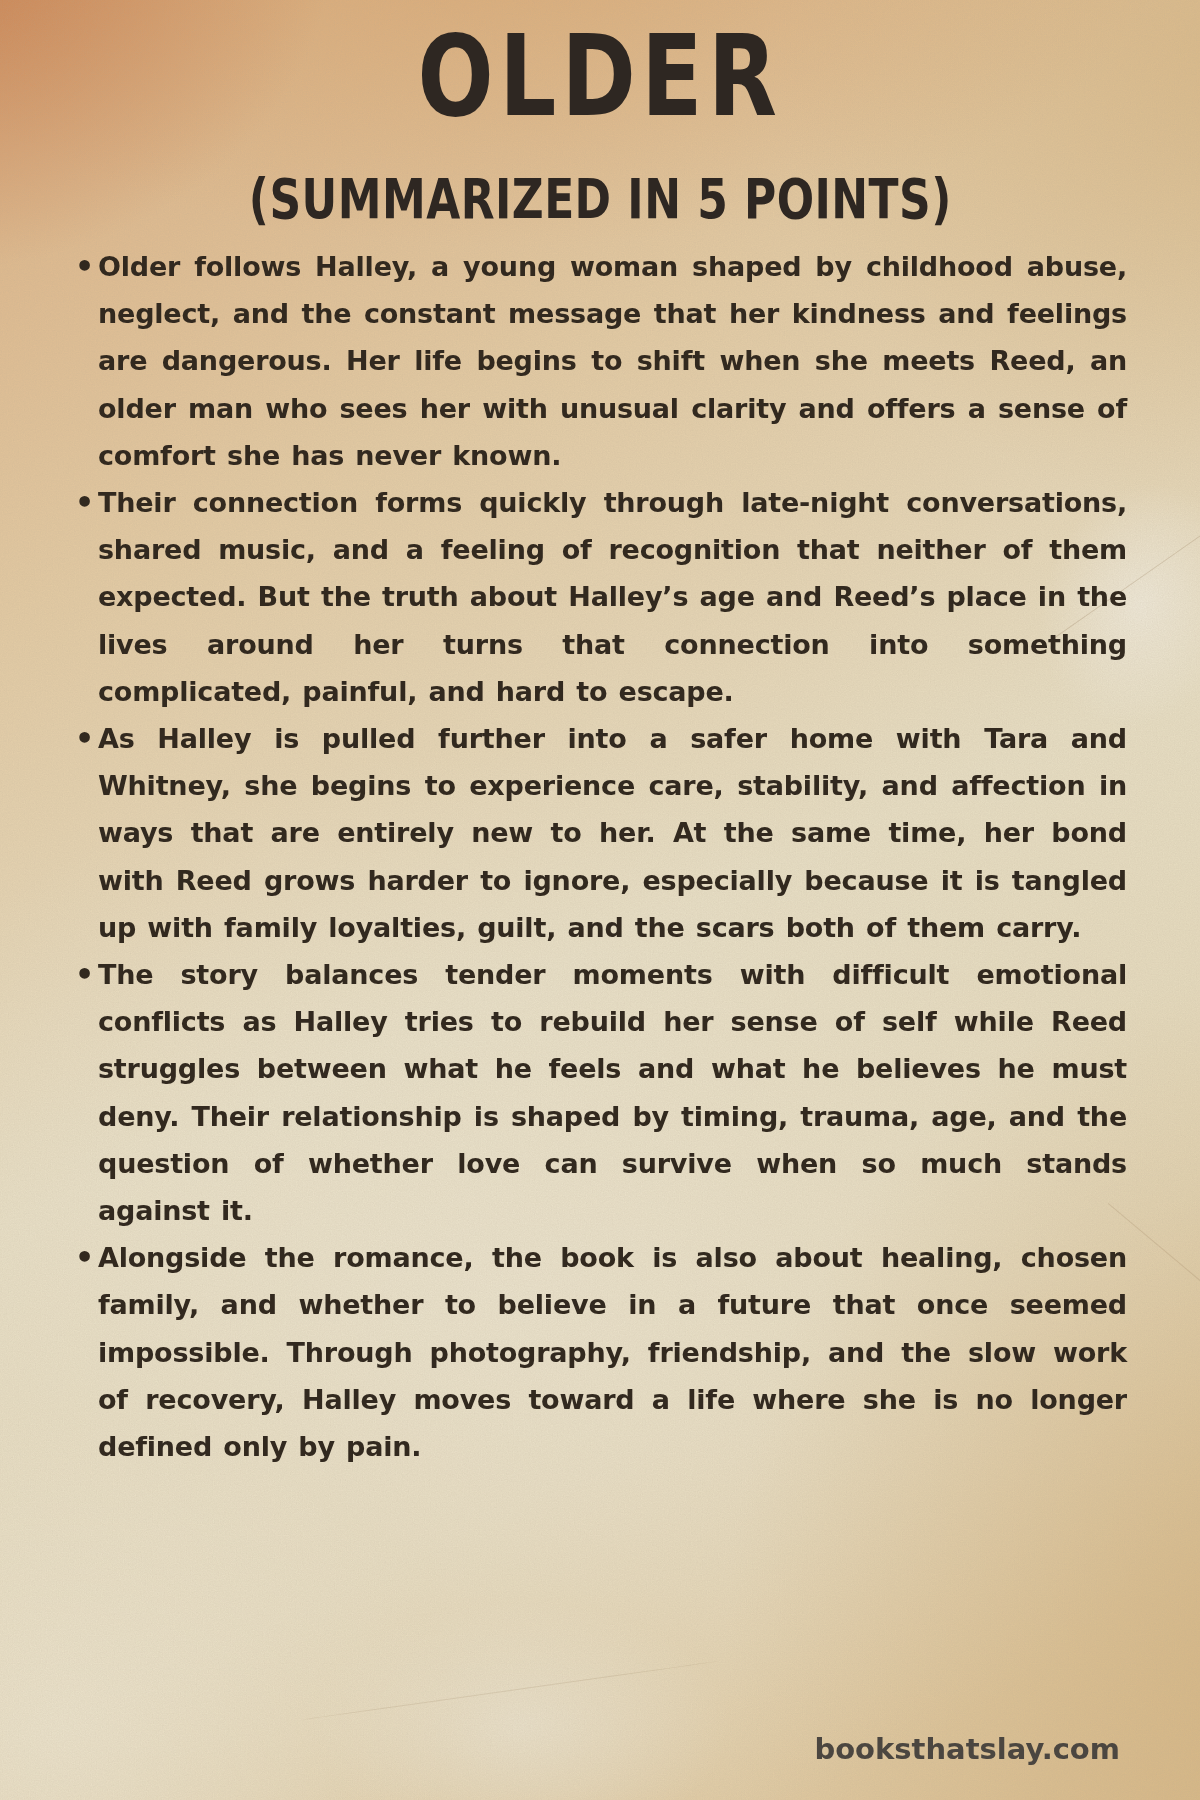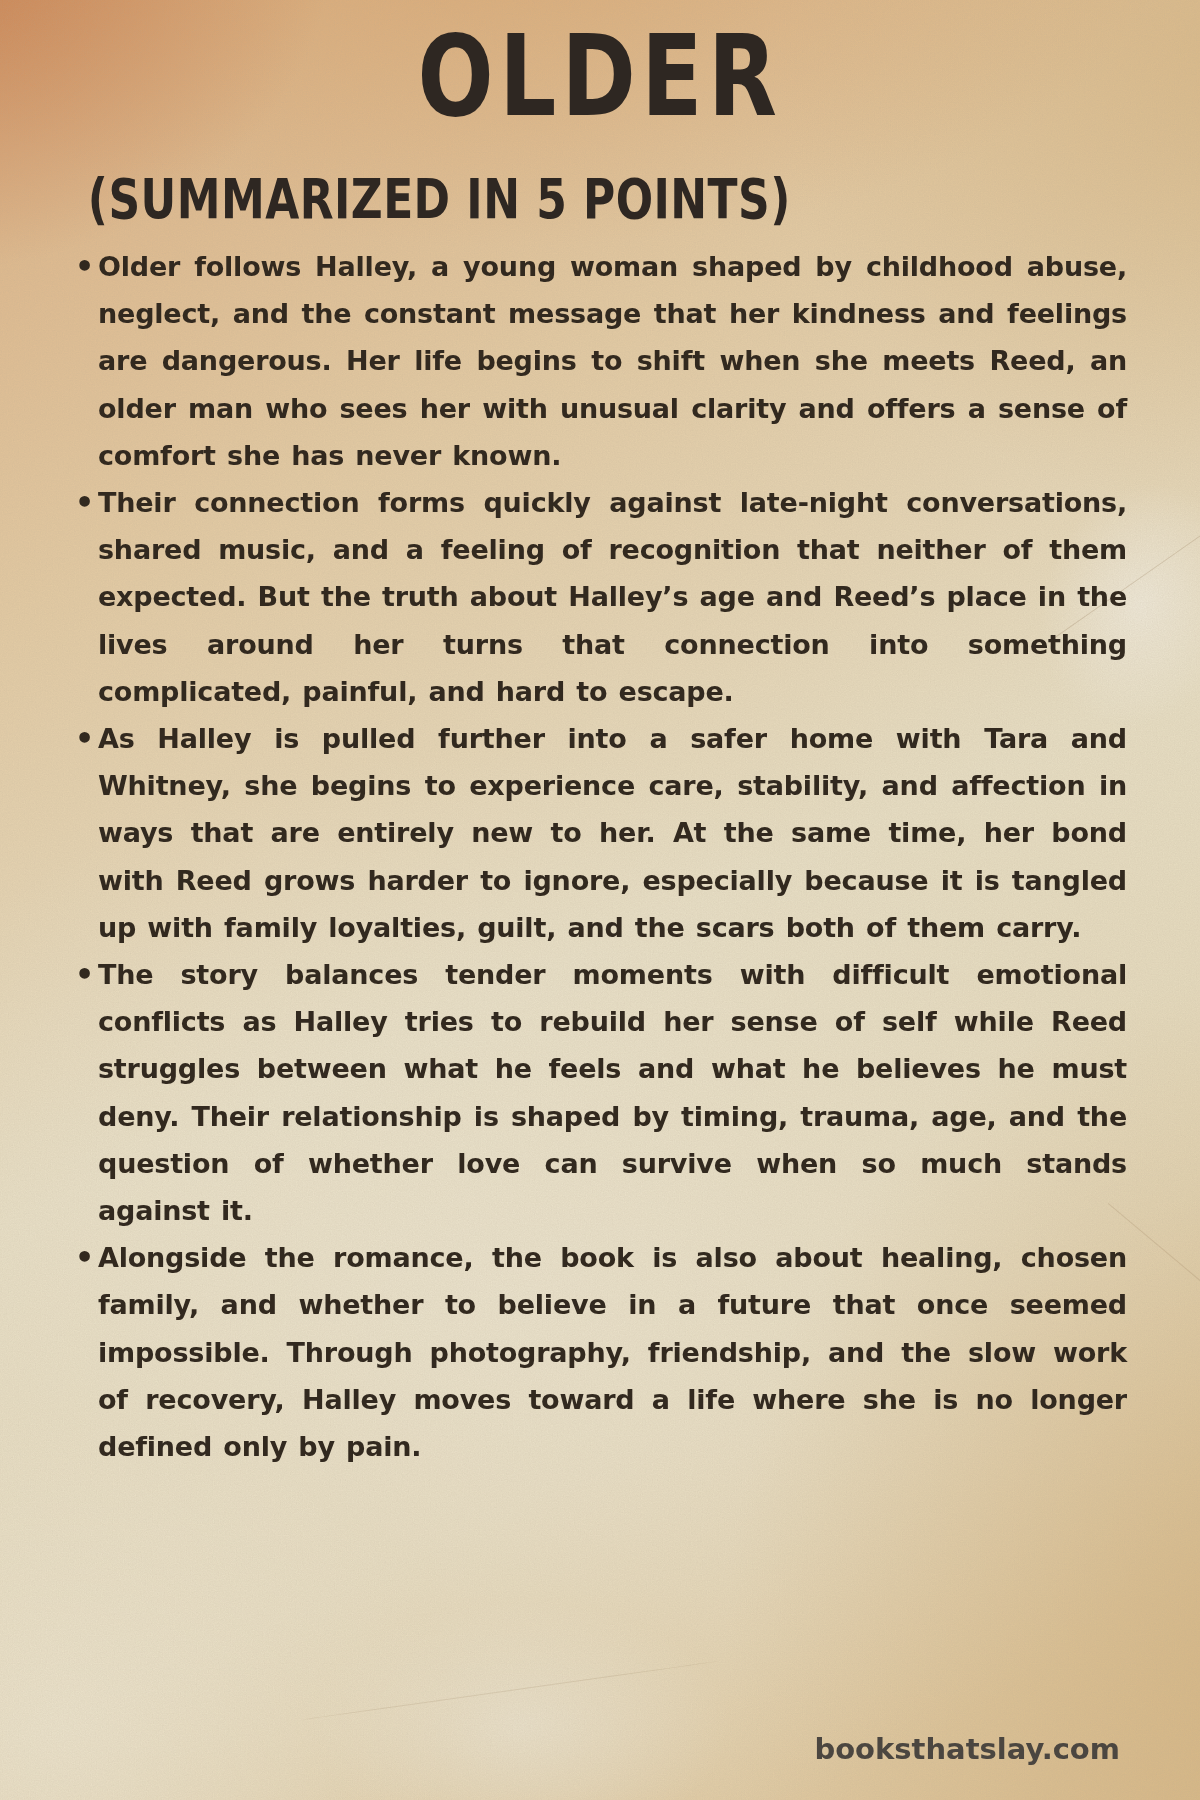--- a/index.html
+++ b/index.html
@@ -74,21 +74,21 @@
     font-size: 112px;
     line-height: 112px;
     font-weight: bold;
     letter-spacing: 0.06em;
     color: #2e2722;
     transform: scaleX(0.80);
     transform-origin: 50% 50%;
   }
   .subtitle-row {
     position: absolute; top: 172px; left: 0; width: 100%;
-    white-space: nowrap;
+    text-align: center; white-space: nowrap;
   }
   .subtitle-text {
     display: inline-block;
     font-size: 55px;
     line-height: 55px;
     font-weight: bold;
     letter-spacing: 0.01em;
     color: #2e2722;
     transform: scaleX(0.80);
     transform-origin: 50% 50%;
@@ -163,21 +163,21 @@
   </div>
 
   <div class="content">
     <ul class="points">
       <li>
         <span class="bullet-dot">•</span>
         <p class="point-text">Older follows Halley, a young woman shaped by childhood abuse, neglect, and the constant message that her kindness and feelings are dangerous. Her life begins to shift when she meets Reed, an older man who sees her with unusual clarity and offers a sense of comfort she has never known.</p>
       </li>
       <li>
         <span class="bullet-dot">•</span>
-        <p class="point-text">Their connection forms quickly against late-night conversations, shared music, and a feeling of recognition that neither of them expected. But the truth about Halley’s age and Reed’s place in the lives around her turns that connection into something complicated, painful, and hard to escape.</p>
+        <p class="point-text">Their connection forms quickly through late-night conversations, shared music, and a feeling of recognition that neither of them expected. But the truth about Halley’s age and Reed’s place in the lives around her turns that connection into something complicated, painful, and hard to escape.</p>
       </li>
       <li>
         <span class="bullet-dot">•</span>
         <p class="point-text">As Halley is pulled further into a safer home with Tara and Whitney, she begins to experience care, stability, and affection in ways that are entirely new to her. At the same time, her bond with Reed grows harder to ignore, especially because it is tangled up with family loyalties, guilt, and the scars both of them carry.</p>
       </li>
       <li>
         <span class="bullet-dot">•</span>
         <p class="point-text">The story balances tender moments with difficult emotional conflicts as Halley tries to rebuild her sense of self while Reed struggles between what he feels and what he believes he must deny. Their relationship is shaped by timing, trauma, age, and the question of whether love can survive when so much stands against it.</p>
       </li>
       <li>

